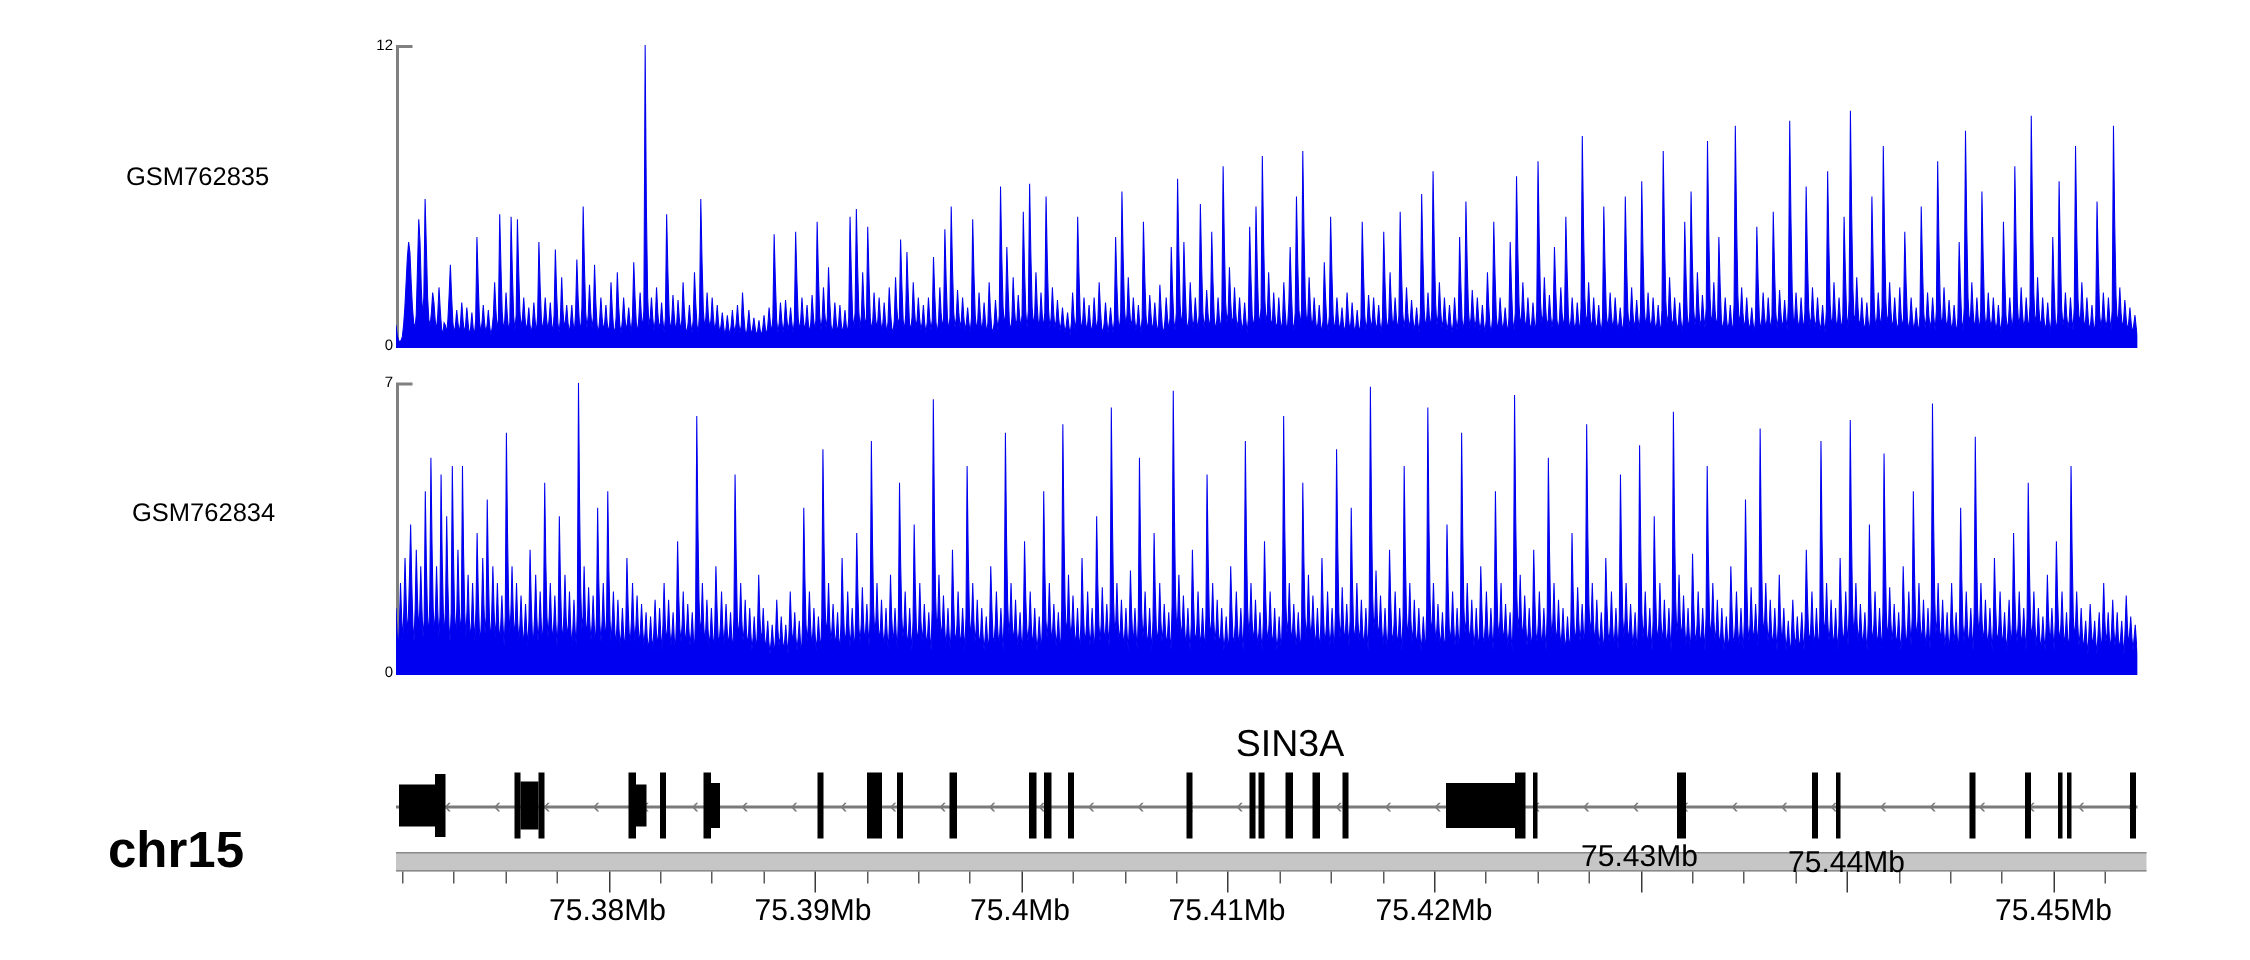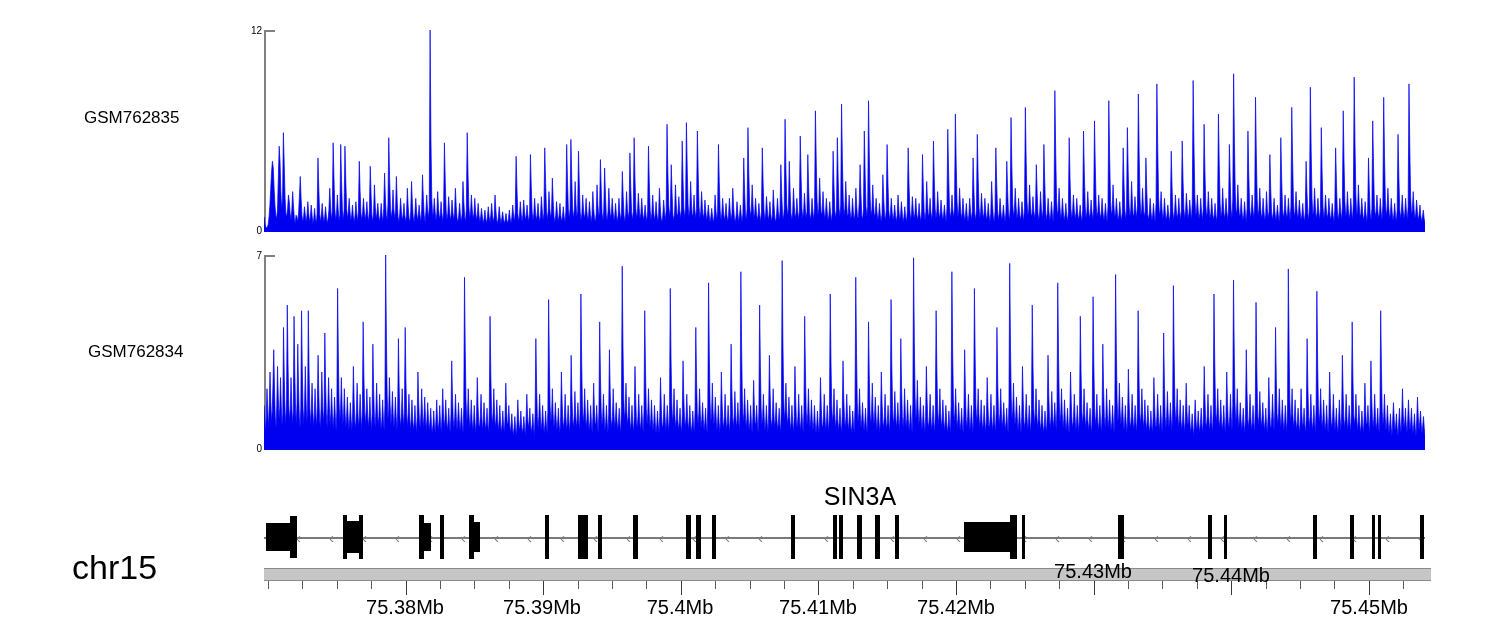--- a/index.html
+++ b/index.html
@@ -111,21 +111,21 @@
         </div>
         <div class="axis-cap" style="top: 200px;">
           <div class="axis-num" style="top: -4px;">0</div>
         </div>
       </div>
       <div class="plot" style="left: 264px; top: 30px; width: 1161px; height: 202px;">
         <svg width="1161" height="202" viewBox="0 0 1161 202" preserveAspectRatio="none">
           <path d="M 0 202 L 0.00 186.85 L 0.84 193.58 L 1.69 196.95 L 2.53 197.79 L 3.37 196.95 L 4.22 194.43 L 5.06 186.85 L 5.90 175.07 L 6.75 158.23 L 7.59 141.40 L 8.43 131.30 L 9.27 138.03 L 10.12 158.23 L 10.96 175.07 L 11.80 185.17 L 12.65 188.53 L 13.49 180.12 L 14.33 148.13 L 15.18 116.15 L 16.02 131.30 L 16.86 161.60 L 17.71 180.12 L 18.55 168.33 L 19.39 102.68 L 20.24 134.67 L 21.08 168.33 L 21.92 183.48 L 22.76 186.85 L 23.61 178.43 L 24.45 164.97 L 25.29 171.70 L 26.14 183.48 L 26.98 190.22 L 27.82 180.12 L 28.67 161.60 L 29.51 176.75 L 30.35 188.53 L 31.20 193.58 L 32.04 185.17 L 32.88 186.85 L 33.73 191.90 L 34.57 183.48 L 35.41 166.65 L 36.25 146.45 L 37.10 168.33 L 37.94 185.17 L 38.78 191.90 L 39.63 186.85 L 40.47 176.75 L 41.31 185.17 L 42.16 191.90 L 43.00 185.17 L 43.84 171.70 L 44.69 183.48 L 45.53 191.90 L 46.37 186.85 L 47.22 175.07 L 48.06 185.17 L 48.90 193.58 L 49.75 188.53 L 50.59 178.43 L 51.43 188.53 L 52.27 193.58 L 53.12 183.48 L 53.96 127.93 L 54.80 158.23 L 55.65 183.48 L 56.49 191.90 L 57.33 185.17 L 58.18 173.38 L 59.02 185.17 L 59.86 191.90 L 60.71 186.85 L 61.55 176.75 L 62.39 186.85 L 63.24 193.58 L 64.08 188.53 L 64.92 180.12 L 65.76 158.23 L 66.61 176.75 L 67.45 190.22 L 68.29 181.80 L 69.14 112.78 L 69.98 148.13 L 70.82 178.43 L 71.67 190.22 L 72.51 183.48 L 73.35 164.97 L 74.20 180.12 L 75.04 190.22 L 75.88 185.17 L 76.73 114.47 L 77.57 151.50 L 78.41 180.12 L 79.25 190.22 L 80.10 180.12 L 80.94 116.15 L 81.78 149.82 L 82.63 178.43 L 83.47 188.53 L 84.31 181.80 L 85.16 168.33 L 86.00 181.80 L 86.84 190.22 L 87.69 185.17 L 88.53 175.07 L 89.37 186.85 L 90.22 191.90 L 91.06 185.17 L 91.90 171.70 L 92.75 183.48 L 93.59 191.90 L 94.43 180.12 L 95.27 131.30 L 96.12 161.60 L 96.96 183.48 L 97.80 190.22 L 98.65 181.80 L 99.49 168.33 L 100.33 181.80 L 101.18 190.22 L 102.02 183.48 L 102.86 171.70 L 103.71 185.17 L 104.55 191.90 L 105.39 180.12 L 106.24 136.35 L 107.08 164.97 L 107.92 185.17 L 108.76 191.90 L 109.61 181.80 L 110.45 154.87 L 111.29 176.75 L 112.14 188.53 L 112.98 183.48 L 113.82 173.38 L 114.67 185.17 L 115.51 191.90 L 116.35 185.17 L 117.20 173.38 L 118.04 185.17 L 118.88 191.90 L 119.73 178.43 L 120.57 143.08 L 121.41 168.33 L 122.25 185.17 L 123.10 190.22 L 123.94 175.07 L 124.78 107.73 L 125.63 148.13 L 126.47 178.43 L 127.31 188.53 L 128.16 180.12 L 129.00 159.92 L 129.84 178.43 L 130.69 188.53 L 131.53 181.80 L 132.37 146.45 L 133.22 171.70 L 134.06 186.85 L 134.90 191.90 L 135.75 183.48 L 136.59 168.33 L 137.43 181.80 L 138.27 190.22 L 139.12 185.17 L 139.96 173.38 L 140.80 185.17 L 141.65 191.90 L 142.49 185.17 L 143.33 158.23 L 144.18 176.75 L 145.02 188.53 L 145.86 191.90 L 146.71 181.80 L 147.55 151.50 L 148.39 173.38 L 149.24 186.85 L 150.08 191.90 L 150.92 183.48 L 151.76 168.33 L 152.61 181.80 L 153.45 190.22 L 154.29 185.17 L 155.14 175.07 L 155.98 185.17 L 156.82 191.90 L 157.67 180.12 L 158.51 144.77 L 159.35 168.33 L 160.20 185.17 L 161.04 191.90 L 161.88 181.80 L 162.73 164.97 L 163.57 180.12 L 164.41 188.53 L 165.25 176.75 L 166.10 0.00 L 166.94 109.42 L 167.78 168.33 L 168.63 186.85 L 169.47 181.80 L 170.31 168.33 L 171.16 181.80 L 172.00 190.22 L 172.84 183.48 L 173.69 161.60 L 174.53 178.43 L 175.37 188.53 L 176.22 185.17 L 177.06 171.70 L 177.90 183.48 L 178.75 191.90 L 179.59 181.80 L 180.43 112.78 L 181.27 151.50 L 182.12 180.12 L 182.96 190.22 L 183.80 183.48 L 184.65 166.65 L 185.49 180.12 L 186.33 190.22 L 187.18 185.17 L 188.02 170.02 L 188.86 181.80 L 189.71 190.22 L 190.55 183.48 L 191.39 158.23 L 192.24 176.75 L 193.08 188.53 L 193.92 191.90 L 194.76 185.17 L 195.61 173.38 L 196.45 185.17 L 197.29 191.90 L 198.14 183.48 L 198.98 151.50 L 199.82 171.70 L 200.67 186.85 L 201.51 191.90 L 202.35 178.43 L 203.20 102.68 L 204.04 144.77 L 204.88 176.75 L 205.73 188.53 L 206.57 181.80 L 207.41 164.97 L 208.25 180.12 L 209.10 188.53 L 209.94 183.48 L 210.78 168.33 L 211.63 181.80 L 212.47 190.22 L 213.31 185.17 L 214.16 173.38 L 215.00 185.17 L 215.84 191.90 L 216.69 186.85 L 217.53 178.43 L 218.37 186.85 L 219.22 193.58 L 220.06 188.53 L 220.90 180.12 L 221.75 188.53 L 222.59 193.58 L 223.43 186.85 L 224.27 176.75 L 225.12 186.85 L 225.96 191.90 L 226.80 185.17 L 227.65 173.38 L 228.49 185.17 L 229.33 191.90 L 230.18 186.85 L 231.02 164.97 L 231.86 180.12 L 232.71 190.22 L 233.55 193.58 L 234.39 186.85 L 235.24 176.75 L 236.08 186.85 L 236.92 193.58 L 237.76 188.53 L 238.61 181.80 L 239.45 188.53 L 240.29 193.58 L 241.14 190.22 L 241.98 183.48 L 242.82 190.22 L 243.67 193.58 L 244.51 188.53 L 245.35 180.12 L 246.20 188.53 L 247.04 193.58 L 247.88 186.85 L 248.73 175.07 L 249.57 185.17 L 250.41 191.90 L 251.25 181.80 L 252.10 126.25 L 252.94 158.23 L 253.78 183.48 L 254.63 191.90 L 255.47 185.17 L 256.31 171.70 L 257.16 183.48 L 258.00 191.90 L 258.84 185.17 L 259.69 170.02 L 260.53 181.80 L 261.37 190.22 L 262.22 185.17 L 263.06 175.07 L 263.90 185.17 L 264.75 191.90 L 265.59 183.48 L 266.43 124.57 L 267.27 156.55 L 268.12 181.80 L 268.96 190.22 L 269.80 183.48 L 270.65 168.33 L 271.49 181.80 L 272.33 190.22 L 273.18 185.17 L 274.02 173.38 L 274.86 185.17 L 275.71 191.90 L 276.55 185.17 L 277.39 166.65 L 278.24 180.12 L 279.08 190.22 L 279.92 183.48 L 280.76 117.83 L 281.61 153.18 L 282.45 180.12 L 283.29 190.22 L 284.14 181.80 L 284.98 161.60 L 285.82 178.43 L 286.67 188.53 L 287.51 181.80 L 288.35 148.13 L 289.20 171.70 L 290.04 186.85 L 290.88 191.90 L 291.73 185.17 L 292.57 171.70 L 293.41 183.48 L 294.25 191.90 L 295.10 185.17 L 295.94 173.38 L 296.78 185.17 L 297.63 191.90 L 298.47 186.85 L 299.31 176.75 L 300.16 186.85 L 301.00 191.90 L 301.84 181.80 L 302.69 114.47 L 303.53 151.50 L 304.37 180.12 L 305.22 188.53 L 306.06 178.43 L 306.90 109.42 L 307.75 148.13 L 308.59 178.43 L 309.43 188.53 L 310.27 180.12 L 311.12 151.50 L 311.96 173.38 L 312.80 186.85 L 313.65 181.80 L 314.49 121.20 L 315.33 154.87 L 316.18 181.80 L 317.02 190.22 L 317.86 183.48 L 318.71 164.97 L 319.55 180.12 L 320.39 188.53 L 321.24 183.48 L 322.08 168.33 L 322.92 181.80 L 323.76 190.22 L 324.61 185.17 L 325.45 171.70 L 326.29 183.48 L 327.14 191.90 L 327.98 185.17 L 328.82 161.60 L 329.67 178.43 L 330.51 188.53 L 331.35 191.90 L 332.20 183.48 L 333.04 154.87 L 333.88 175.07 L 334.73 186.85 L 335.57 181.80 L 336.41 129.62 L 337.25 159.92 L 338.10 183.48 L 338.94 190.22 L 339.78 180.12 L 340.63 138.03 L 341.47 164.97 L 342.31 185.17 L 343.16 190.22 L 344.00 181.80 L 344.84 158.23 L 345.69 176.75 L 346.53 188.53 L 347.37 183.48 L 348.22 168.33 L 349.06 181.80 L 349.90 190.22 L 350.75 185.17 L 351.59 173.38 L 352.43 185.17 L 353.27 191.90 L 354.12 185.17 L 354.96 168.33 L 355.80 181.80 L 356.65 190.22 L 357.49 183.48 L 358.33 141.40 L 359.18 166.65 L 360.02 185.17 L 360.86 191.90 L 361.71 183.48 L 362.55 161.60 L 363.39 178.43 L 364.24 188.53 L 365.08 181.80 L 365.92 122.88 L 366.76 156.55 L 367.61 181.80 L 368.45 190.22 L 369.29 181.80 L 370.14 107.73 L 370.98 148.13 L 371.82 178.43 L 372.67 188.53 L 373.51 181.80 L 374.35 163.28 L 375.20 178.43 L 376.04 188.53 L 376.88 183.48 L 377.73 168.33 L 378.57 181.80 L 379.41 190.22 L 380.25 185.17 L 381.10 175.07 L 381.94 185.17 L 382.78 191.90 L 383.63 181.80 L 384.47 116.15 L 385.31 153.18 L 386.16 180.12 L 387.00 190.22 L 387.84 183.48 L 388.69 164.97 L 389.53 180.12 L 390.37 190.22 L 391.22 185.17 L 392.06 171.70 L 392.90 183.48 L 393.75 191.90 L 394.59 185.17 L 395.43 158.23 L 396.27 176.75 L 397.12 188.53 L 397.96 191.90 L 398.80 185.17 L 399.65 170.02 L 400.49 181.80 L 401.33 190.22 L 402.18 180.12 L 403.02 94.27 L 403.86 141.40 L 404.71 175.07 L 405.55 186.85 L 406.39 178.43 L 407.24 134.67 L 408.08 163.28 L 408.92 185.17 L 409.76 190.22 L 410.61 181.80 L 411.45 154.87 L 412.29 175.07 L 413.14 186.85 L 413.98 183.48 L 414.82 166.65 L 415.67 180.12 L 416.51 188.53 L 417.35 180.12 L 418.20 111.10 L 419.04 149.82 L 419.88 178.43 L 420.73 188.53 L 421.57 176.75 L 422.41 92.58 L 423.25 139.72 L 424.10 175.07 L 424.94 186.85 L 425.78 180.12 L 426.63 151.50 L 427.47 173.38 L 428.31 186.85 L 429.16 183.48 L 430.00 164.97 L 430.84 180.12 L 431.69 188.53 L 432.53 178.43 L 433.37 101.00 L 434.22 144.77 L 435.06 176.75 L 435.90 188.53 L 436.75 181.80 L 437.59 161.60 L 438.43 178.43 L 439.27 188.53 L 440.12 183.48 L 440.96 170.02 L 441.80 181.80 L 442.65 190.22 L 443.49 185.17 L 444.33 175.07 L 445.18 185.17 L 446.02 191.90 L 446.86 186.85 L 447.71 178.43 L 448.55 186.85 L 449.39 193.58 L 450.24 185.17 L 451.08 164.97 L 451.92 180.12 L 452.76 190.22 L 453.61 181.80 L 454.45 114.47 L 455.29 151.50 L 456.14 180.12 L 456.98 190.22 L 457.82 183.48 L 458.67 168.33 L 459.51 181.80 L 460.35 190.22 L 461.20 185.17 L 462.04 173.38 L 462.88 185.17 L 463.73 191.90 L 464.57 185.17 L 465.41 168.33 L 466.25 181.80 L 467.10 190.22 L 467.94 183.48 L 468.78 158.23 L 469.63 176.75 L 470.47 188.53 L 471.31 191.90 L 472.16 185.17 L 473.00 171.70 L 473.84 183.48 L 474.69 191.90 L 475.53 185.17 L 476.37 175.07 L 477.22 185.17 L 478.06 191.90 L 478.90 183.48 L 479.75 127.93 L 480.59 159.92 L 481.43 183.48 L 482.27 190.22 L 483.12 178.43 L 483.96 97.63 L 484.80 143.08 L 485.65 175.07 L 486.49 186.85 L 487.33 180.12 L 488.18 154.87 L 489.02 175.07 L 489.86 186.85 L 490.71 183.48 L 491.55 168.33 L 492.39 181.80 L 493.24 190.22 L 494.08 185.17 L 494.92 173.38 L 495.76 185.17 L 496.61 191.90 L 497.45 181.80 L 498.29 117.83 L 499.14 153.18 L 499.98 180.12 L 500.82 190.22 L 501.67 183.48 L 502.51 166.65 L 503.35 180.12 L 504.20 190.22 L 505.04 185.17 L 505.88 171.70 L 506.73 183.48 L 507.57 191.90 L 508.41 185.17 L 509.25 159.92 L 510.10 176.75 L 510.94 188.53 L 511.78 191.90 L 512.63 183.48 L 513.47 168.33 L 514.31 181.80 L 515.16 190.22 L 516.00 181.80 L 516.84 134.67 L 517.69 163.28 L 518.53 183.48 L 519.37 190.22 L 520.22 178.43 L 521.06 89.22 L 521.90 138.03 L 522.75 173.38 L 523.59 186.85 L 524.43 178.43 L 525.27 131.30 L 526.12 161.60 L 526.96 183.48 L 527.80 190.22 L 528.65 181.80 L 529.49 158.23 L 530.33 176.75 L 531.18 188.53 L 532.02 183.48 L 532.86 168.33 L 533.71 181.80 L 534.55 190.22 L 535.39 180.12 L 536.24 106.05 L 537.08 146.45 L 537.92 178.43 L 538.76 188.53 L 539.61 181.80 L 540.45 163.28 L 541.29 178.43 L 542.14 188.53 L 542.98 181.80 L 543.82 124.57 L 544.67 158.23 L 545.51 181.80 L 546.35 190.22 L 547.20 183.48 L 548.04 168.33 L 548.88 181.80 L 549.73 190.22 L 550.57 176.75 L 551.41 80.80 L 552.25 132.98 L 553.10 171.70 L 553.94 185.17 L 554.78 178.43 L 555.63 148.13 L 556.47 171.70 L 557.31 185.17 L 558.16 181.80 L 559.00 161.60 L 559.84 178.43 L 560.69 188.53 L 561.53 183.48 L 562.37 168.33 L 563.22 181.80 L 564.06 190.22 L 564.90 185.17 L 565.75 171.70 L 566.59 183.48 L 567.43 191.90 L 568.27 181.80 L 569.12 121.20 L 569.96 154.87 L 570.80 180.12 L 571.65 188.53 L 572.49 180.12 L 573.33 107.73 L 574.18 148.13 L 575.02 178.43 L 575.86 186.85 L 576.71 175.07 L 577.55 74.07 L 578.39 129.62 L 579.24 170.02 L 580.08 185.17 L 580.92 178.43 L 581.76 151.50 L 582.61 173.38 L 583.45 186.85 L 584.29 183.48 L 585.14 164.97 L 585.98 180.12 L 586.82 188.53 L 587.67 185.17 L 588.51 168.33 L 589.35 181.80 L 590.20 190.22 L 591.04 183.48 L 591.88 158.23 L 592.73 176.75 L 593.57 188.53 L 594.41 186.85 L 595.25 171.70 L 596.10 134.67 L 596.94 164.97 L 597.78 185.17 L 598.63 190.22 L 599.47 178.43 L 600.31 101.00 L 601.16 144.77 L 602.00 176.75 L 602.84 186.85 L 603.69 176.75 L 604.53 70.70 L 605.37 127.93 L 606.22 170.02 L 607.06 185.17 L 607.90 180.12 L 608.75 154.87 L 609.59 175.07 L 610.43 186.85 L 611.27 183.48 L 612.12 168.33 L 612.96 181.80 L 613.80 190.22 L 614.65 185.17 L 615.49 173.38 L 616.33 185.17 L 617.18 191.90 L 618.02 183.48 L 618.86 144.77 L 619.71 168.33 L 620.55 185.17 L 621.39 190.22 L 622.24 180.12 L 623.08 114.47 L 623.92 151.50 L 624.76 180.12 L 625.61 190.22 L 626.45 183.48 L 627.29 168.33 L 628.14 181.80 L 628.98 190.22 L 629.82 185.17 L 630.67 175.07 L 631.51 185.17 L 632.35 191.90 L 633.20 185.17 L 634.04 164.97 L 634.88 180.12 L 635.73 190.22 L 636.57 185.17 L 637.41 171.70 L 638.25 183.48 L 639.10 191.90 L 639.94 186.85 L 640.78 176.75 L 641.63 186.85 L 642.47 191.90 L 643.31 181.80 L 644.16 117.83 L 645.00 153.18 L 645.84 180.12 L 646.69 190.22 L 647.53 183.48 L 648.37 166.65 L 649.22 180.12 L 650.06 188.53 L 650.90 183.48 L 651.75 168.33 L 652.59 181.80 L 653.43 190.22 L 654.27 185.17 L 655.12 173.38 L 655.96 185.17 L 656.80 191.90 L 657.65 181.80 L 658.49 124.57 L 659.33 158.23 L 660.18 181.80 L 661.02 190.22 L 661.86 181.80 L 662.71 151.50 L 663.55 173.38 L 664.39 186.85 L 665.24 183.48 L 666.08 168.33 L 666.92 181.80 L 667.76 190.22 L 668.61 180.12 L 669.45 111.10 L 670.29 149.82 L 671.14 178.43 L 671.98 188.53 L 672.82 181.80 L 673.67 161.60 L 674.51 178.43 L 675.35 188.53 L 676.20 183.48 L 677.04 170.02 L 677.88 181.80 L 678.73 190.22 L 679.57 185.17 L 680.41 175.07 L 681.25 185.17 L 682.10 191.90 L 682.94 178.43 L 683.78 99.32 L 684.63 143.08 L 685.47 176.75 L 686.31 188.53 L 687.16 181.80 L 688.00 164.97 L 688.84 180.12 L 689.69 188.53 L 690.53 176.75 L 691.37 84.17 L 692.22 134.67 L 693.06 171.70 L 693.90 186.85 L 694.75 180.12 L 695.59 158.23 L 696.43 176.75 L 697.27 188.53 L 698.12 183.48 L 698.96 168.33 L 699.80 181.80 L 700.65 190.22 L 701.49 185.17 L 702.33 173.38 L 703.18 185.17 L 704.02 191.90 L 704.86 185.17 L 705.71 168.33 L 706.55 181.80 L 707.39 190.22 L 708.24 181.80 L 709.08 127.93 L 709.92 159.92 L 710.76 183.48 L 711.61 190.22 L 712.45 180.12 L 713.29 104.37 L 714.14 146.45 L 714.98 176.75 L 715.82 188.53 L 716.67 181.80 L 717.51 163.28 L 718.35 178.43 L 719.20 188.53 L 720.04 183.48 L 720.88 168.33 L 721.73 181.80 L 722.57 190.22 L 723.41 185.17 L 724.25 173.38 L 725.10 185.17 L 725.94 191.90 L 726.78 183.48 L 727.63 151.50 L 728.47 173.38 L 729.31 186.85 L 730.16 191.90 L 731.00 181.80 L 731.84 117.83 L 732.69 153.18 L 733.53 180.12 L 734.37 190.22 L 735.22 183.48 L 736.06 168.33 L 736.90 181.80 L 737.75 190.22 L 738.59 185.17 L 739.43 175.07 L 740.27 185.17 L 741.12 191.90 L 741.96 181.80 L 742.80 131.30 L 743.65 161.60 L 744.49 183.48 L 745.33 190.22 L 746.18 178.43 L 747.02 87.53 L 747.86 136.35 L 748.71 173.38 L 749.55 186.85 L 750.39 180.12 L 751.24 158.23 L 752.08 176.75 L 752.92 188.53 L 753.76 183.48 L 754.61 168.33 L 755.45 181.80 L 756.29 190.22 L 757.14 185.17 L 757.98 171.70 L 758.82 183.48 L 759.67 191.90 L 760.51 176.75 L 761.35 77.43 L 762.20 131.30 L 763.04 171.70 L 763.88 185.17 L 764.73 180.12 L 765.57 154.87 L 766.41 175.07 L 767.25 186.85 L 768.10 183.48 L 768.94 166.65 L 769.78 180.12 L 770.63 188.53 L 771.47 181.80 L 772.31 134.67 L 773.16 163.28 L 774.00 183.48 L 774.84 190.22 L 775.69 181.80 L 776.53 161.60 L 777.37 178.43 L 778.22 188.53 L 779.06 180.12 L 779.90 114.47 L 780.75 151.50 L 781.59 180.12 L 782.43 190.22 L 783.27 183.48 L 784.12 168.33 L 784.96 181.80 L 785.80 190.22 L 786.65 185.17 L 787.49 171.70 L 788.33 183.48 L 789.18 191.90 L 790.02 175.07 L 790.86 60.60 L 791.71 122.88 L 792.55 168.33 L 793.39 185.17 L 794.24 180.12 L 795.08 158.23 L 795.92 176.75 L 796.76 188.53 L 797.61 183.48 L 798.45 168.33 L 799.29 181.80 L 800.14 190.22 L 800.98 185.17 L 801.82 173.38 L 802.67 185.17 L 803.51 191.90 L 804.35 181.80 L 805.20 107.73 L 806.04 148.13 L 806.88 178.43 L 807.73 188.53 L 808.57 181.80 L 809.41 164.97 L 810.25 180.12 L 811.10 188.53 L 811.94 183.48 L 812.78 168.33 L 813.63 181.80 L 814.47 190.22 L 815.31 185.17 L 816.16 175.07 L 817.00 185.17 L 817.84 191.90 L 818.69 180.12 L 819.53 101.00 L 820.37 144.77 L 821.22 176.75 L 822.06 188.53 L 822.90 181.80 L 823.75 161.60 L 824.59 178.43 L 825.43 188.53 L 826.27 183.48 L 827.12 170.02 L 827.96 181.80 L 828.80 190.22 L 829.65 178.43 L 830.49 90.90 L 831.33 138.03 L 832.18 175.07 L 833.02 186.85 L 833.86 181.80 L 834.71 164.97 L 835.55 180.12 L 836.39 188.53 L 837.24 183.48 L 838.08 168.33 L 838.92 181.80 L 839.76 190.22 L 840.61 185.17 L 841.45 173.38 L 842.29 185.17 L 843.14 191.90 L 843.98 176.75 L 844.82 70.70 L 845.67 127.93 L 846.51 170.02 L 847.35 185.17 L 848.20 180.12 L 849.04 154.87 L 849.88 175.07 L 850.73 186.85 L 851.57 183.48 L 852.41 168.33 L 853.25 181.80 L 854.10 190.22 L 854.94 185.17 L 855.78 171.70 L 856.63 183.48 L 857.47 191.90 L 858.31 181.80 L 859.16 117.83 L 860.00 153.18 L 860.84 180.12 L 861.69 190.22 L 862.53 178.43 L 863.37 97.63 L 864.22 143.08 L 865.06 175.07 L 865.90 186.85 L 866.75 180.12 L 867.59 151.50 L 868.43 173.38 L 869.27 186.85 L 870.12 183.48 L 870.96 166.65 L 871.80 180.12 L 872.65 188.53 L 873.49 175.07 L 874.33 63.97 L 875.18 124.57 L 876.02 168.33 L 876.86 185.17 L 877.71 180.12 L 878.55 158.23 L 879.39 176.75 L 880.24 186.85 L 881.08 181.80 L 881.92 127.93 L 882.76 159.92 L 883.61 183.48 L 884.45 190.22 L 885.29 183.48 L 886.14 168.33 L 886.98 181.80 L 887.82 190.22 L 888.67 185.17 L 889.51 173.38 L 890.35 185.17 L 891.20 191.90 L 892.04 173.38 L 892.88 53.87 L 893.73 117.83 L 894.57 166.65 L 895.41 185.17 L 896.25 180.12 L 897.10 161.60 L 897.94 178.43 L 898.78 188.53 L 899.63 183.48 L 900.47 168.33 L 901.31 181.80 L 902.16 190.22 L 903.00 185.17 L 903.84 175.07 L 904.69 185.17 L 905.53 191.90 L 906.37 181.80 L 907.22 121.20 L 908.06 156.55 L 908.90 181.80 L 909.75 190.22 L 910.59 181.80 L 911.43 164.97 L 912.27 180.12 L 913.12 188.53 L 913.96 183.48 L 914.80 168.33 L 915.65 181.80 L 916.49 190.22 L 917.33 180.12 L 918.18 111.10 L 919.02 149.82 L 919.86 178.43 L 920.71 188.53 L 921.55 181.80 L 922.39 163.28 L 923.24 178.43 L 924.08 188.53 L 924.92 183.48 L 925.76 170.02 L 926.61 181.80 L 927.45 190.22 L 928.29 171.70 L 929.14 50.50 L 929.98 116.15 L 930.82 164.97 L 931.67 185.17 L 932.51 181.80 L 933.35 164.97 L 934.20 180.12 L 935.04 188.53 L 935.88 183.48 L 936.73 168.33 L 937.57 181.80 L 938.41 190.22 L 939.25 178.43 L 940.10 94.27 L 940.94 141.40 L 941.78 175.07 L 942.63 186.85 L 943.47 181.80 L 944.31 161.60 L 945.16 178.43 L 946.00 188.53 L 946.84 183.48 L 947.69 168.33 L 948.53 181.80 L 949.37 190.22 L 950.22 185.17 L 951.06 173.38 L 951.90 185.17 L 952.75 191.90 L 953.59 176.75 L 954.43 84.17 L 955.27 134.67 L 956.12 173.38 L 956.96 186.85 L 957.80 181.80 L 958.65 158.23 L 959.49 176.75 L 960.33 188.53 L 961.18 183.48 L 962.02 168.33 L 962.86 181.80 L 963.71 190.22 L 964.55 180.12 L 965.39 114.47 L 966.24 151.50 L 967.08 180.12 L 967.92 188.53 L 968.76 170.02 L 969.61 43.77 L 970.45 112.78 L 971.29 163.28 L 972.14 183.48 L 972.98 180.12 L 973.82 154.87 L 974.67 175.07 L 975.51 186.85 L 976.35 183.48 L 977.20 168.33 L 978.04 181.80 L 978.88 190.22 L 979.73 185.17 L 980.57 171.70 L 981.41 183.48 L 982.25 191.90 L 983.10 178.43 L 983.94 101.00 L 984.78 144.77 L 985.63 176.75 L 986.47 188.53 L 987.31 181.80 L 988.16 164.97 L 989.00 180.12 L 989.84 188.53 L 990.69 175.07 L 991.53 67.33 L 992.37 126.25 L 993.22 170.02 L 994.06 185.17 L 994.90 180.12 L 995.75 158.23 L 996.59 176.75 L 997.43 188.53 L 998.27 183.48 L 999.12 168.33 L 999.96 181.80 L 1000.80 190.22 L 1001.65 185.17 L 1002.49 161.60 L 1003.33 178.43 L 1004.18 188.53 L 1005.02 181.80 L 1005.86 124.57 L 1006.71 158.23 L 1007.55 181.80 L 1008.39 190.22 L 1009.24 183.48 L 1010.08 168.33 L 1010.92 181.80 L 1011.76 190.22 L 1012.61 185.17 L 1013.45 175.07 L 1014.29 185.17 L 1015.14 191.90 L 1015.98 180.12 L 1016.82 107.73 L 1017.67 148.13 L 1018.51 178.43 L 1019.35 188.53 L 1020.20 181.80 L 1021.04 164.97 L 1021.88 180.12 L 1022.73 188.53 L 1023.57 183.48 L 1024.41 168.33 L 1025.25 181.80 L 1026.10 190.22 L 1026.94 176.75 L 1027.78 77.43 L 1028.63 131.30 L 1029.47 171.70 L 1030.31 186.85 L 1031.16 181.80 L 1032.00 161.60 L 1032.84 178.43 L 1033.69 188.53 L 1034.53 183.48 L 1035.37 170.02 L 1036.22 181.80 L 1037.06 190.22 L 1037.90 185.17 L 1038.75 173.38 L 1039.59 185.17 L 1040.43 191.90 L 1041.27 181.80 L 1042.12 131.30 L 1042.96 161.60 L 1043.80 183.48 L 1044.65 190.22 L 1045.49 175.07 L 1046.33 57.23 L 1047.18 121.20 L 1048.02 168.33 L 1048.86 185.17 L 1049.71 180.12 L 1050.55 158.23 L 1051.39 176.75 L 1052.24 188.53 L 1053.08 183.48 L 1053.92 168.33 L 1054.76 181.80 L 1055.61 190.22 L 1056.45 178.43 L 1057.29 97.63 L 1058.14 143.08 L 1058.98 176.75 L 1059.82 188.53 L 1060.67 181.80 L 1061.51 164.97 L 1062.35 180.12 L 1063.20 188.53 L 1064.04 183.48 L 1064.88 168.33 L 1065.73 181.80 L 1066.57 190.22 L 1067.41 185.17 L 1068.25 173.38 L 1069.10 185.17 L 1069.94 191.90 L 1070.78 180.12 L 1071.63 117.83 L 1072.47 153.18 L 1073.31 180.12 L 1074.16 190.22 L 1075.00 183.48 L 1075.84 168.33 L 1076.69 181.80 L 1077.53 190.22 L 1078.37 176.75 L 1079.22 80.80 L 1080.06 132.98 L 1080.90 171.70 L 1081.75 186.85 L 1082.59 181.80 L 1083.43 161.60 L 1084.27 178.43 L 1085.12 188.53 L 1085.96 183.48 L 1086.80 168.33 L 1087.65 181.80 L 1088.49 190.22 L 1089.33 173.38 L 1090.18 47.13 L 1091.02 114.47 L 1091.86 164.97 L 1092.71 185.17 L 1093.55 180.12 L 1094.39 154.87 L 1095.24 175.07 L 1096.08 186.85 L 1096.92 183.48 L 1097.76 168.33 L 1098.61 181.80 L 1099.45 190.22 L 1100.29 185.17 L 1101.14 171.70 L 1101.98 183.48 L 1102.82 191.90 L 1103.67 181.80 L 1104.51 127.93 L 1105.35 159.92 L 1106.20 183.48 L 1107.04 190.22 L 1107.88 178.43 L 1108.73 90.90 L 1109.57 138.03 L 1110.41 175.07 L 1111.25 186.85 L 1112.10 181.80 L 1112.94 164.97 L 1113.78 180.12 L 1114.63 188.53 L 1115.47 183.48 L 1116.31 168.33 L 1117.16 181.80 L 1118.00 190.22 L 1118.84 175.07 L 1119.69 67.33 L 1120.53 126.25 L 1121.37 170.02 L 1122.22 185.17 L 1123.06 180.12 L 1123.90 158.23 L 1124.75 176.75 L 1125.59 188.53 L 1126.43 183.48 L 1127.27 168.33 L 1128.12 181.80 L 1128.96 190.22 L 1129.80 185.17 L 1130.65 173.38 L 1131.49 185.17 L 1132.33 191.90 L 1133.18 180.12 L 1134.02 104.37 L 1134.86 146.45 L 1135.71 178.43 L 1136.55 188.53 L 1137.39 181.80 L 1138.24 164.97 L 1139.08 180.12 L 1139.92 188.53 L 1140.76 183.48 L 1141.61 168.33 L 1142.45 181.80 L 1143.29 190.22 L 1144.14 176.75 L 1144.98 53.87 L 1145.82 119.52 L 1146.67 166.65 L 1147.51 185.17 L 1148.35 180.12 L 1149.20 161.60 L 1150.04 178.43 L 1150.88 188.53 L 1151.73 183.48 L 1152.57 170.02 L 1153.41 181.80 L 1154.25 190.22 L 1155.10 185.17 L 1155.94 175.07 L 1156.78 185.17 L 1157.63 191.90 L 1158.47 186.85 L 1159.31 180.12 L 1160.16 188.53 L 1161.00 193.58 L 1161 202 Z" fill="#0000f0" stroke="#0000f0" stroke-width="0.7"></path>
         </svg>
       </div>
-      <div class="track-label" style="left: 88px; top: 332px; margin-top: 10px;">GSM762834</div>
+      <div class="track-label" style="left: 88px; top: 332px;">GSM762834</div>
       <div class="axis" style="left: 264px; top: 255px; height: 195px;">
         <div class="axis-cap" style="top: 0px;">
           <div class="axis-num" style="top: -4px;">7</div>
         </div>
         <div class="axis-cap" style="top: 193px;">
           <div class="axis-num" style="top: -4px;">0</div>
         </div>
       </div>
       <div class="plot" style="left: 264px; top: 255px; width: 1161px; height: 195px;">
         <svg width="1161" height="195" viewBox="0 0 1161 195" preserveAspectRatio="none">
@@ -249,14 +249,14 @@
       <div class="tick-label" style="left: 405px; top: 596px;">75.38Mb</div>
       <div class="tick-label" style="left: 542px; top: 596px;">75.39Mb</div>
       <div class="tick-label" style="left: 680px; top: 596px;">75.4Mb</div>
       <div class="tick-label" style="left: 818px; top: 596px;">75.41Mb</div>
       <div class="tick-label" style="left: 956px; top: 596px;">75.42Mb</div>
       <div class="tick-label" style="left: 1093px; top: 560px;">75.43Mb</div>
       <div class="tick-label" style="left: 1231px; top: 564px;">75.44Mb</div>
       <div class="tick-label" style="left: 1369px; top: 596px;">75.45Mb</div>
     </div>
 
-  <div class="chrom-label" id="chrom-label" style="left: 72px; top: 548px;">chr15</div>
+  <div class="chrom-label" id="chrom-label" style="left: 72px; top: 548px; font-weight: bold;">chr15</div>
 </div>
 
 </body></html>

